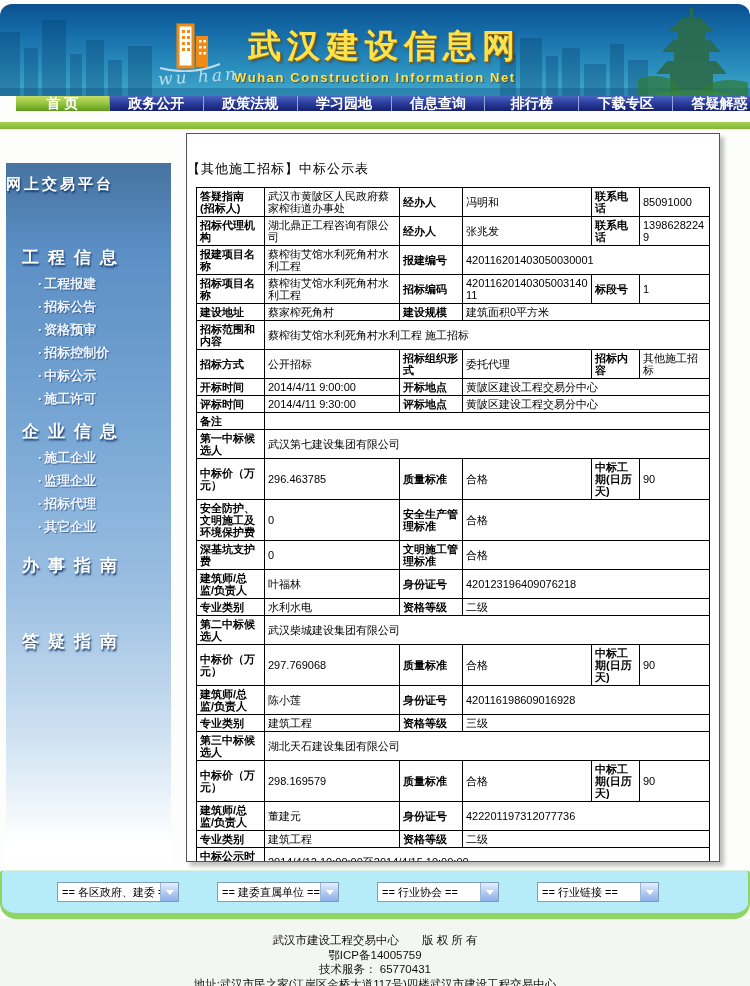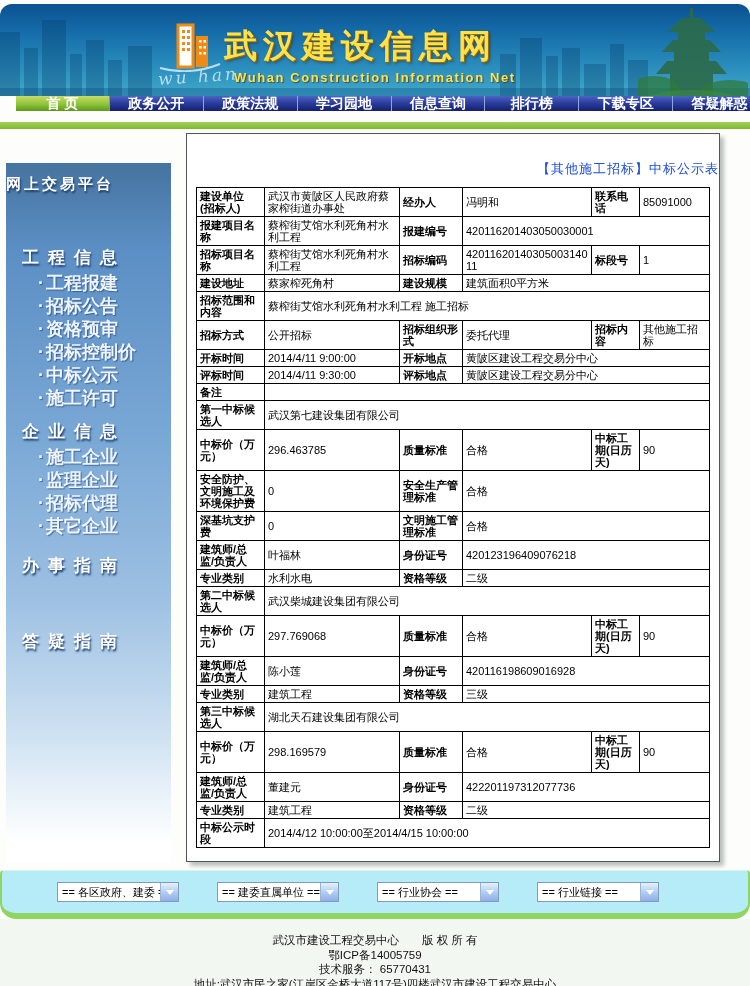--- a/index.html
+++ b/index.html
@@ -8,21 +8,21 @@
 
   
   .header{position:absolute;left:0;top:4px;width:750px;height:92px;
     background:linear-gradient(180deg,#0b5191 0%,#156ca8 30%,#2b8fbe 70%,#43a9c9 100%);
     border-radius:12px 12px 0 0;overflow:hidden;}
   .skyline{position:absolute;left:0;top:0;}
   .pagoda{position:absolute;right:2px;top:2px;}
   .logo{position:absolute;left:158px;top:18px;width:86px;height:72px;cursor:pointer;}
   .logo-script{position:absolute;left:0px;top:44px;width:86px;font-family:"DejaVu Serif",serif;
     font-style:italic;font-size:17px;color:#b9ddf0;transform:rotate(-4deg);letter-spacing:3px;}
-  .site-title{position:absolute;left:224px;top:20px;font-size:33px;font-weight:bold;color:#ffe14a;
+  .site-title{position:absolute;left:248px;top:20px;font-size:33px;font-weight:bold;color:#ffe14a;
     letter-spacing:6px;text-shadow:1px 1px 0 #a06c00,2px 2px 3px rgba(60,30,0,.55);white-space:nowrap;}
   .site-subtitle{position:absolute;left:234px;top:66px;font-size:13px;font-weight:bold;color:#ffe14a;
     letter-spacing:1.6px;text-shadow:1px 1px 1px rgba(60,30,0,.6);white-space:nowrap;}
 
   
   .nav{position:absolute;left:0;top:96px;width:750px;height:15px;display:flex;padding-left:16px;}
   .nav-tab{flex:1;display:flex;align-items:center;justify-content:center;color:#fff;font-weight:bold;
     font-size:14px;background:linear-gradient(180deg,#4a63c0 0%,#2c3f9f 45%,#141f6d 100%);
     border-right:1px solid #93a3de;cursor:pointer;white-space:nowrap;}
   .nav-tab:last-child{border-right:none;}
@@ -34,28 +34,28 @@
   .sidebar{position:absolute;left:6px;top:163px;width:165px;height:700px;
     background:linear-gradient(180deg,#46739f 0%,#5b8ec4 12%,#7ba9d6 40%,#9dc0e2 62%,#cfe2f2 82%,#ffffff 97%);}
   .sb-platform{margin-top:12px;text-align:left;color:#fff;font-weight:bold;font-size:15px;
     letter-spacing:3px;text-shadow:1px 2px 2px #16396b;line-height:18px;}
   .sb-title{font-size:17px;font-weight:bold;color:#fff;letter-spacing:9px;padding-left:16px;
     text-shadow:1px 2px 2px #16396b;line-height:20px;cursor:pointer;white-space:nowrap;}
   .sb-t0{margin-top:55px;}
   .sb-t1{margin-top:16px;}
   .sb-t2{margin-top:22px;}
   .sb-t3{margin-top:56px;}
-  .sb-link{margin-top:8px;padding-left:32px;font-size:18px;font-weight:bold;color:#eef5ff;
+  .sb-link{margin-top:8px;padding-left:32px;font-size:13px;font-weight:bold;color:#eef5ff;
     line-height:15px;text-shadow:1px 1px 1px rgba(18,48,96,.55);cursor:pointer;white-space:nowrap;}
   .sb-link::before{content:"·";margin-right:2px;}
 
   
   .panel{position:absolute;left:186px;top:133px;width:534px;height:729px;background:#fff;
     border:1px solid #555;box-shadow:4px 4px 4px #bcc0bc;box-sizing:border-box;overflow:hidden;}
-  .table-title{margin-top:26px;text-align:right;font-size:13px;color:#1d4ed8;letter-spacing:1px;}
+  .table-title{margin-top:26px;text-align:left;font-size:13px;color:#000000;letter-spacing:1px;}
   table.bid-table{border-collapse:collapse;margin:9px auto 0 auto;width:513px;table-layout:fixed;}
   table.bid-table td{border:1px solid #000;font-size:11px;line-height:12px;padding:2px 3px;
     color:#000;vertical-align:middle;word-break:break-all;}
   td.lbl{font-weight:bold;}
 
   
   .links-bar{position:absolute;left:0;top:870px;width:750px;height:49px;box-sizing:border-box;
     background:#b5ecf8;border:2px solid #8fd562;border-top:1px solid #d9f4e2;border-bottom-width:6px;
     border-radius:4px 4px 16px 16px;display:flex;align-items:center;padding-left:55px;}
   .xp-select{width:122px;height:20px;margin-right:38px;background:#fff;border:1px solid #7f9db9;
@@ -178,26 +178,34 @@
       <colgroup>
         <col style="width:68px">
           <col style="width:135px">
           <col style="width:63px">
         <col style="width:129px">
           <col style="width:48px">
           <col style="width:70px">
       </colgroup>
       <tbody>
           <tr>
-            <td class="lbl">建设单位 (招标人)</td>
+            <td class="lbl">答疑指南 (招标人)</td>
             <td class="val">武汉市黄陂区人民政府蔡家榨街道办事处</td>
             <td class="lbl">经办人</td>
             <td class="val">冯明和</td>
             <td class="lbl">联系电话</td>
             <td class="val">85091000</td>
+          </tr>
+          <tr>
+            <td class="lbl">招标代理机构</td>
+            <td class="val">湖北鼎正工程咨询有限公司</td>
+            <td class="lbl">经办人</td>
+            <td class="val">张兆发</td>
+            <td class="lbl">联系电话</td>
+            <td class="val">13986282249</td>
           </tr>
           <tr>
             <td class="lbl">报建项目名称</td>
             <td class="val">蔡榨街艾馆水利死角村水利工程</td>
             <td class="lbl">报建编号</td>
             <td class="val" colspan="3">420116201403050030001</td>
           </tr>
           <tr>
             <td class="lbl">招标项目名称</td>
             <td class="val">蔡榨街艾馆水利死角村水利工程</td>

